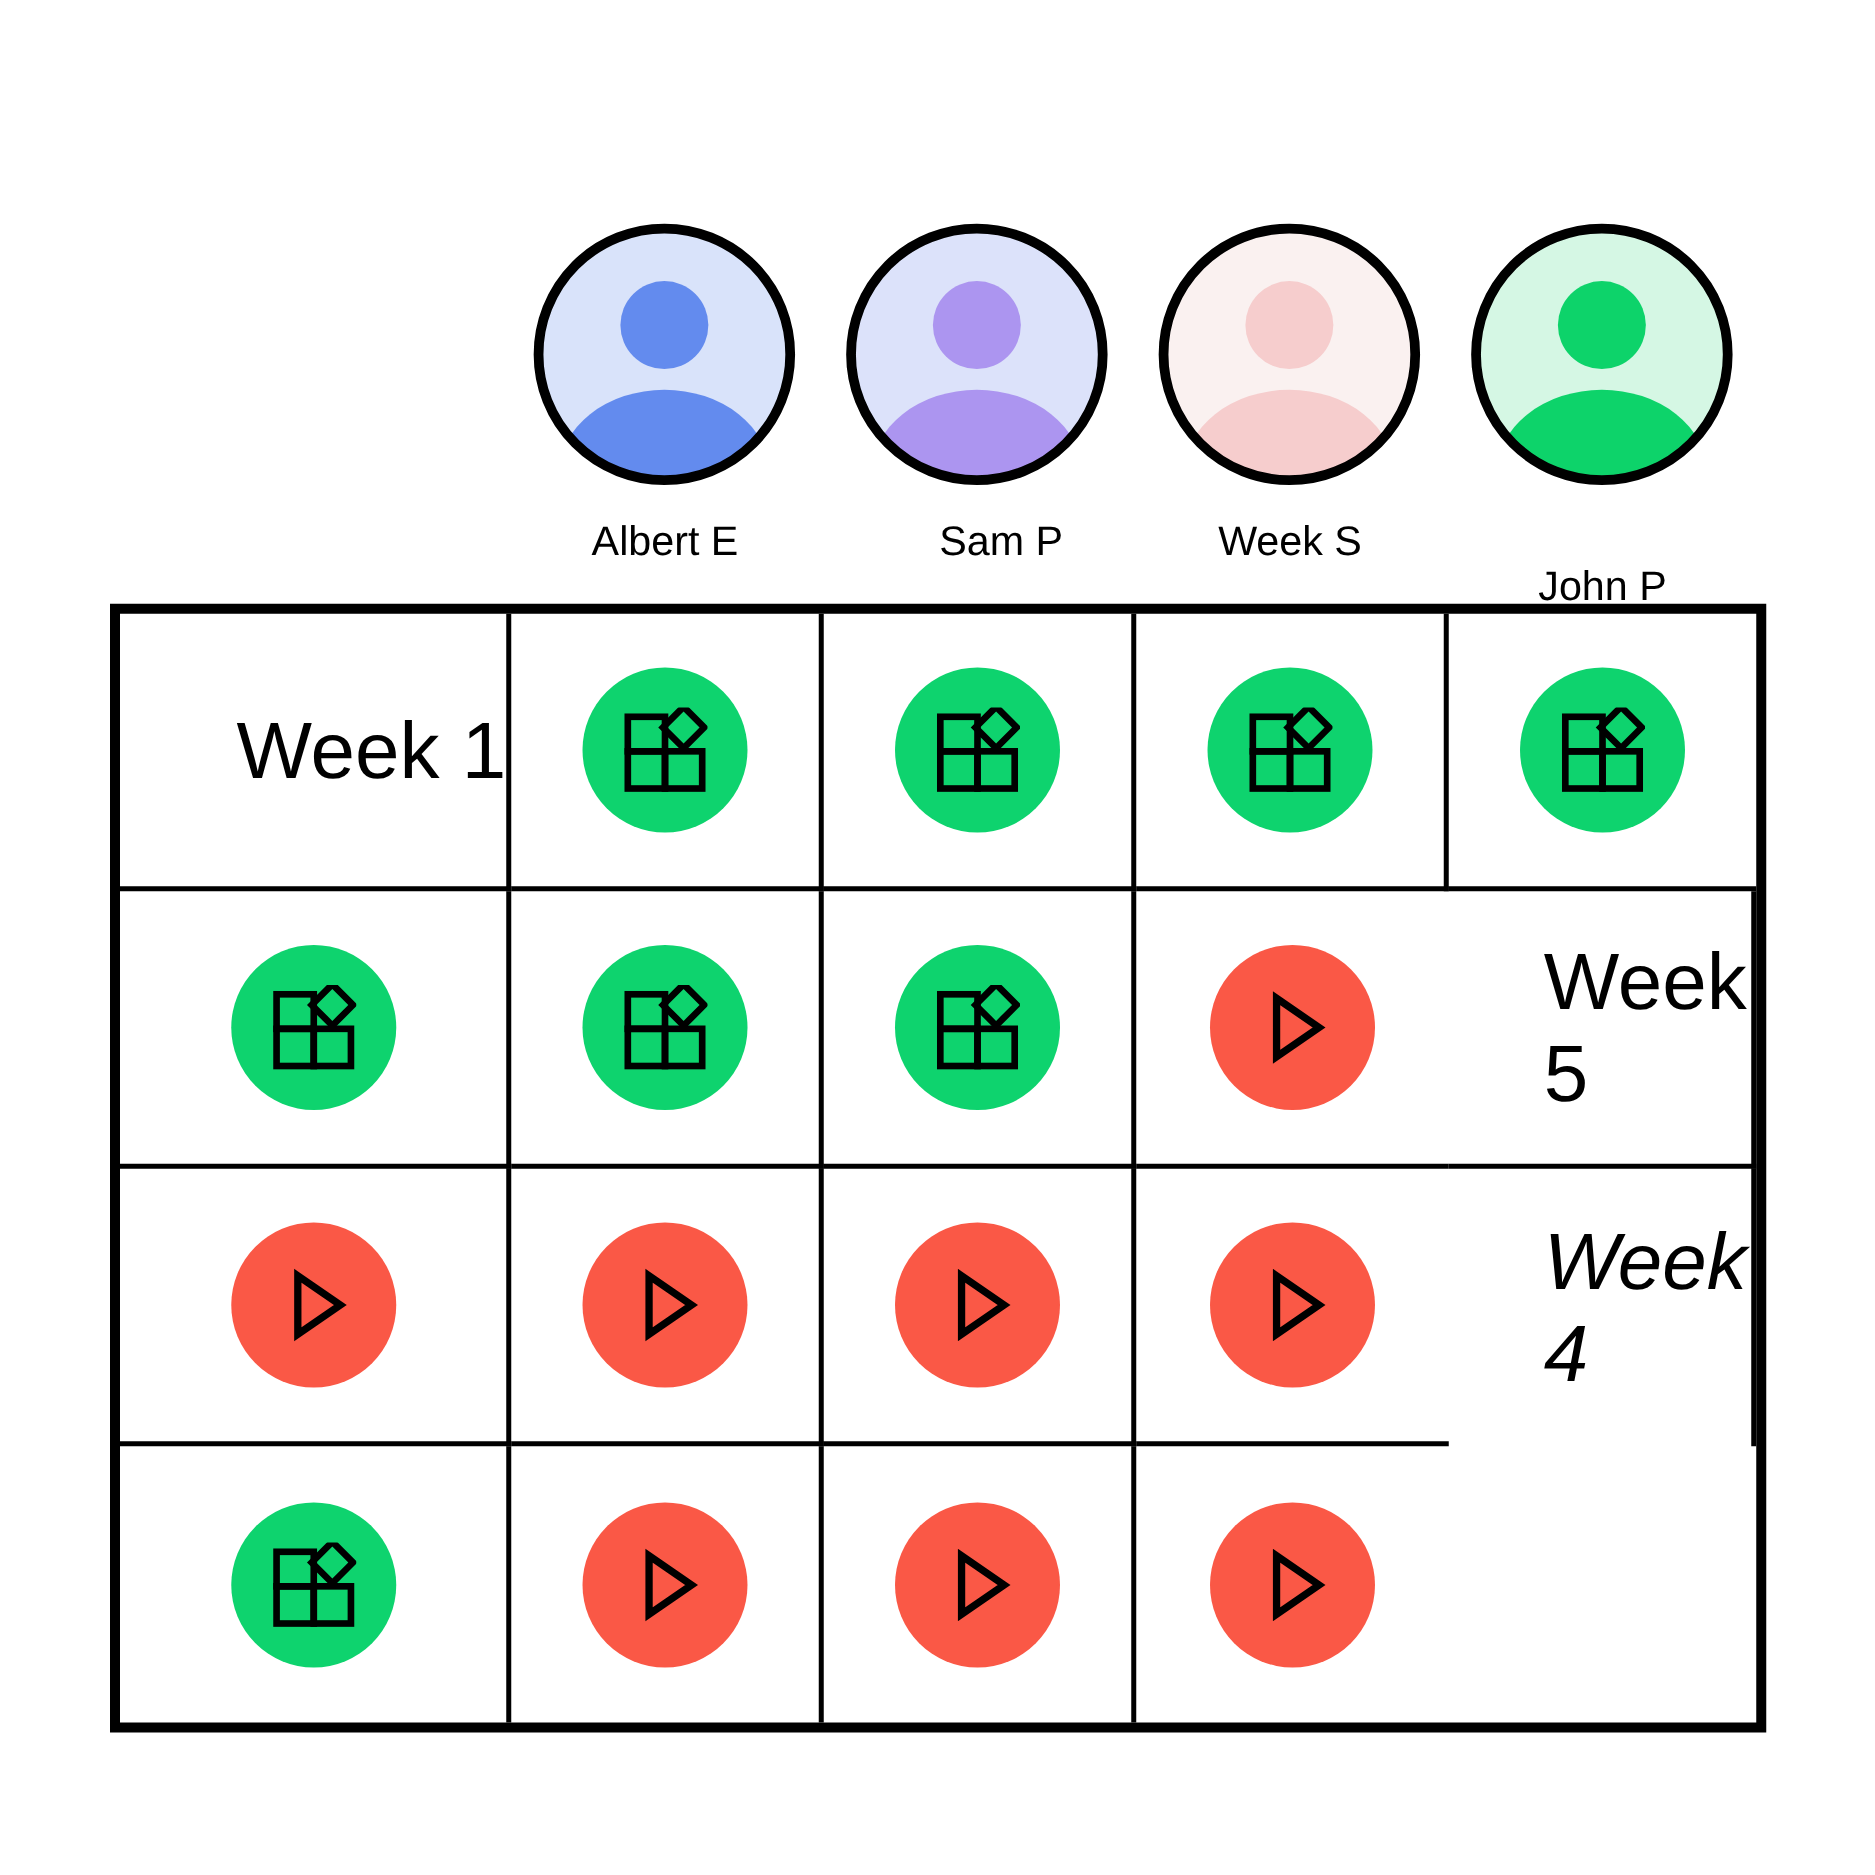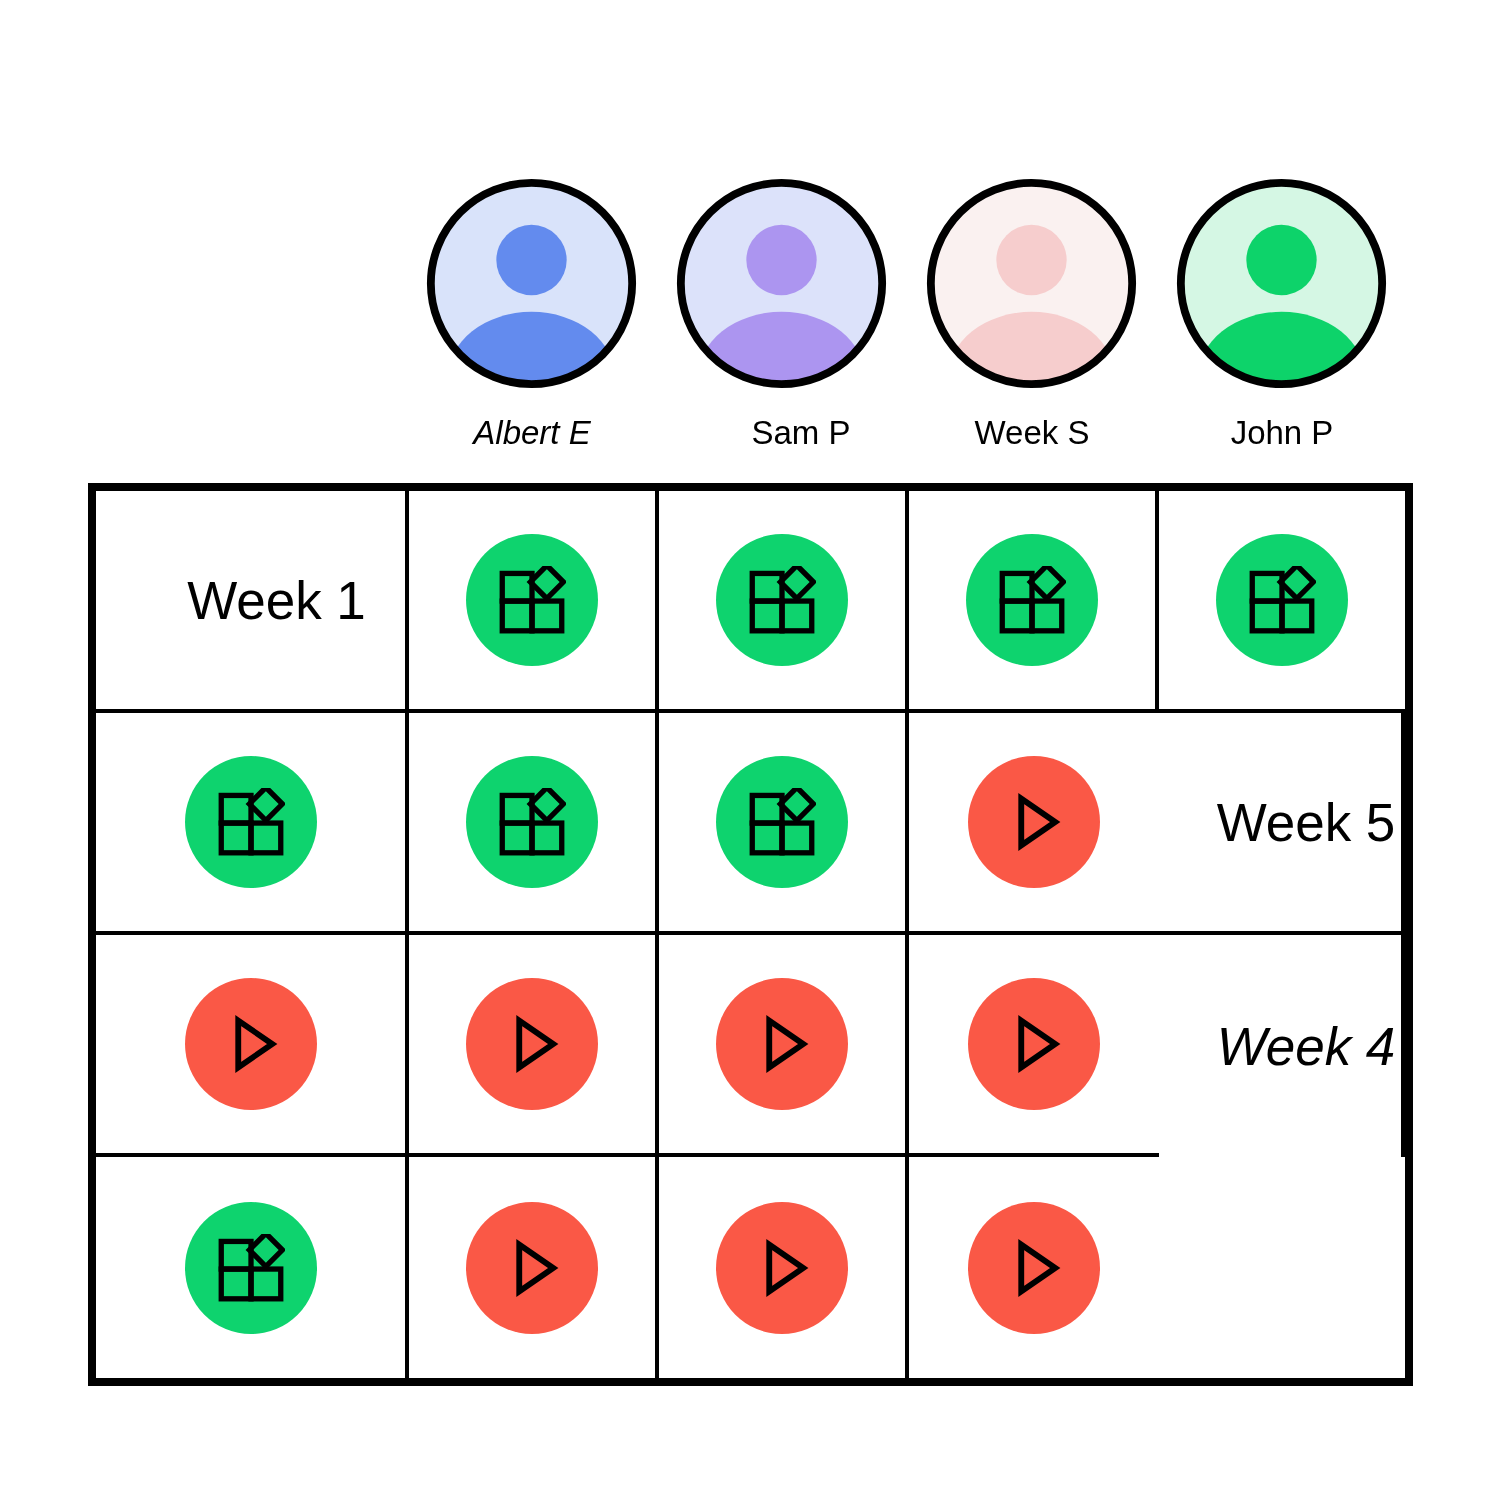--- a/index.html
+++ b/index.html
@@ -10,43 +10,43 @@
   }
 
   
   .avatar {
     position:absolute; top:176px; width:215px; height:215px;
   }
   .person-name {
     position:absolute; top:414px; width:250px;
     text-align:center; font-size:33px; line-height:38px; color:#000;
   }
-  .av-c0 { left:424px; }  .nm-c0 { left:407px;font-style:italic; }
+  .av-c0 { left:424px; }  .nm-c0 { left:407px; }
   .av-c1 { left:674px; }  .nm-c1 { left:676px; }
   .av-c2 { left:924px; }  .nm-c2 { left:907px; }
-  .av-c3 { left:1174px; } .nm-c3 { left:1157px; }
+  .av-c3 { left:1174px; } .nm-c3 { left:1157px;margin-top:36px; }
 
   
   .status-table {
     position:absolute; left:88px; top:483px; width:1325px; height:903px;
     border:8px solid #000; box-sizing:border-box;
     display:grid;
     grid-template-columns:313px 250px 250px 250px 246px;
     grid-template-rows:222px 222px 222px 221px;
   }
   .cell {
     border-right:4px solid #000; border-bottom:4px solid #000;
     box-sizing:border-box;
     display:flex; align-items:center; justify-content:center;
   }
   .cell.col-last { border-right:none; }
   .cell.row-last { border-bottom:none;font-style:italic; }
   .week-cell {
-    justify-content:center; padding-left:52px;
-    font-size:53px; color:#000;
+    justify-content:flex-end; padding-left:76px;
+    font-size:64px; color:#000;
   }
   .status-badge {
     width:132px; height:132px; border-radius:50%;
     display:flex; align-items:center; justify-content:center;
   }
   .status-badge svg { display:block; }
 </style>
 </head>
 <body>
 

